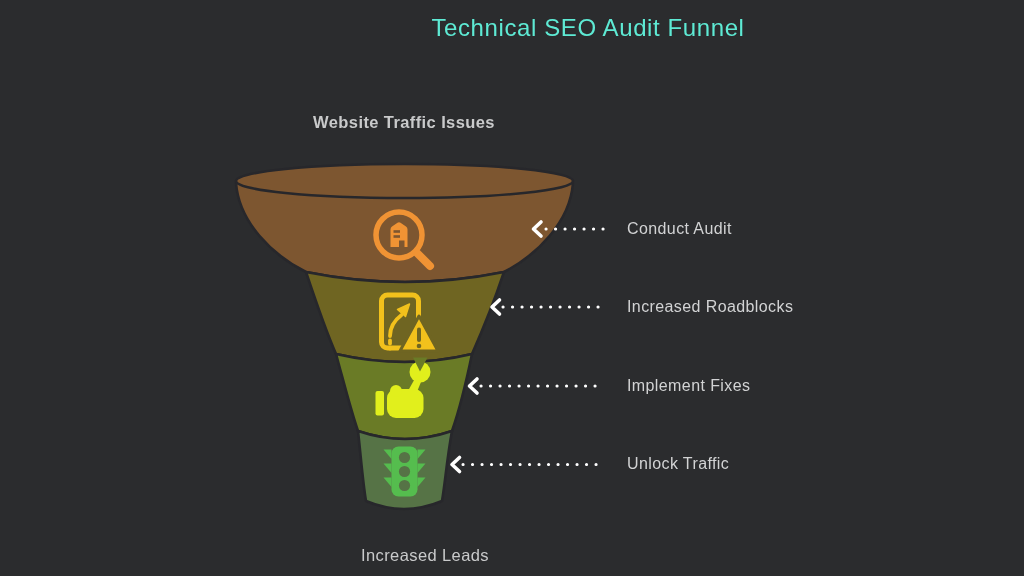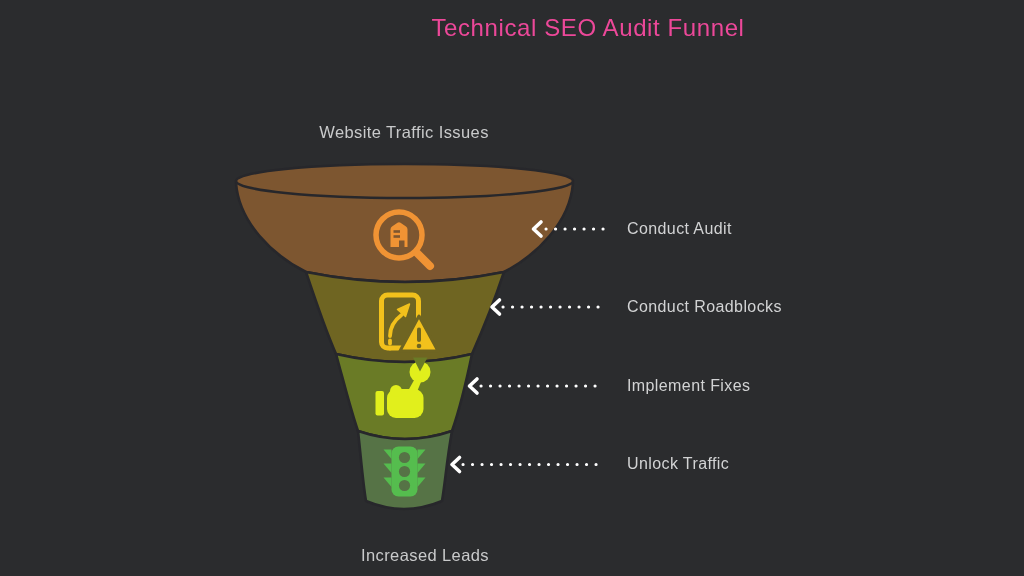--- a/index.html
+++ b/index.html
@@ -7,21 +7,21 @@
     width:1024px;height:576px;
     background:#2b2c2e;
     position:relative;
     overflow:hidden;
     font-family:"Liberation Sans", sans-serif;
   }
   .abs{position:absolute;}
   .title{
     top:14px;left:588px;transform:translateX(-50%);
     font-size:24px;font-weight:500;letter-spacing:.6px;
-    color:#ec4899;white-space:nowrap;
+    color:#5eead4;white-space:nowrap;
   }
   .cap{
     color:#c9cacb;font-size:16.5px;letter-spacing:.4px;white-space:nowrap;
     transform:translate(-50%,-50%);
   }
   .stage-label{
     color:#d2d3d4;font-size:16px;letter-spacing:.4px;white-space:nowrap;
     transform:translateY(-50%);
   }
   svg{position:absolute;top:0;left:0;}
@@ -99,19 +99,19 @@
     <path class="dotline" d="M 481 386 H 601"></path>
   </g>
   <g>
     <path class="ahead" d="M 459.5 457.5 L 452 464.5 L 459.5 471.5"></path>
     <path class="dotline" d="M 463 464.5 H 605"></path>
   </g>
 </svg>
 
 <div class="abs title">Technical SEO Audit Funnel</div>
 
-<div class="abs cap" style="left:404px;top:132px;">Website Traffic Issues</div>
+<div class="abs cap" style="left:404px;top:122px;font-weight:bold;">Website Traffic Issues</div>
 <div class="abs cap" style="left:425px;top:555px;">Increased Leads</div>
 
 <div class="abs stage-label" style="left:627px;top:229px;text-align:right;">Conduct Audit</div>
-<div class="abs stage-label" style="left:627px;top:307px;">Conduct Roadblocks</div>
+<div class="abs stage-label" style="left:627px;top:307px;">Increased Roadblocks</div>
 <div class="abs stage-label" style="left:627px;top:386px;text-align:right;">Implement Fixes</div>
 <div class="abs stage-label" style="left:627px;top:464px;">Unlock Traffic</div>
 
 </body></html>

